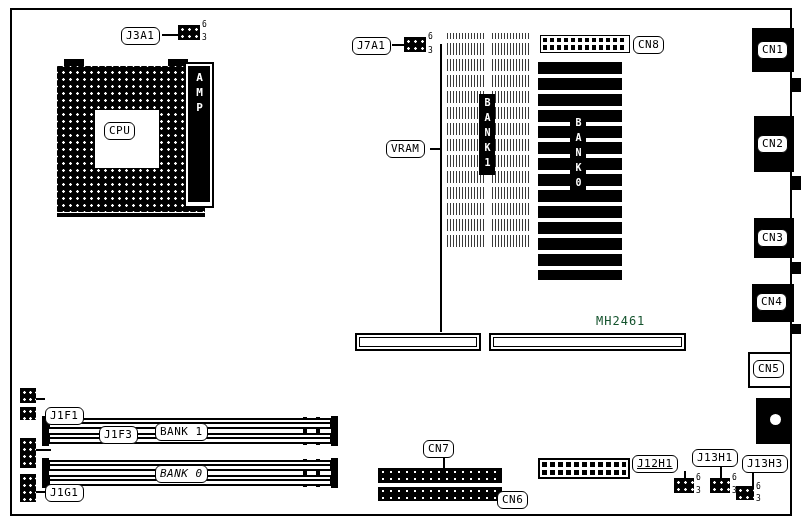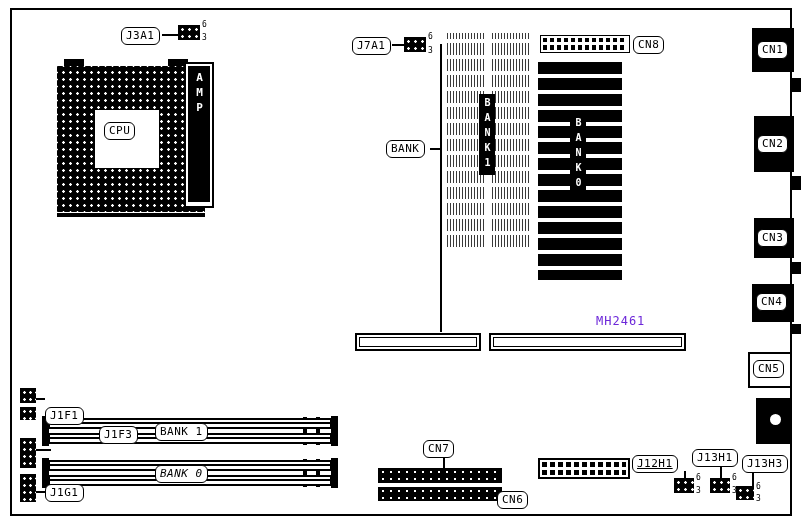--- a/index.html
+++ b/index.html
@@ -73,21 +73,21 @@
   <div class="dots-white" style="left:178px; top:25px; width:22px; height:15px;"></div>
   <div class="pin-num" style="left:202px; top:20px;">6</div>
   <div class="pin-num" style="left:202px; top:33px;">3</div>
 
   <div class="lbl" style="left:352px; top:37px;">J7A1</div>
   <div class="line" style="left:392px; top:44px; width:12px; height:2px;"></div>
   <div class="dots-white" style="left:404px; top:37px; width:22px; height:15px;"></div>
   <div class="pin-num" style="left:428px; top:32px;">6</div>
   <div class="pin-num" style="left:428px; top:46px;">3</div>
 
-  <div class="lbl" style="left:386px; top:140px;">BANK</div>
+  <div class="lbl" style="left:386px; top:140px;">VRAM</div>
   <div class="line" style="left:430px; top:148px; width:10px; height:2px;"></div>
   <div class="line" style="left:440px; top:44px; width:2px; height:288px;"></div>
 
   <div class="chips-hatched" style="left:447px; top:33px; width:82px; height:214px;"></div>
   <div class="vstack" style="left:479px; top:94px;">BANK1</div>
 
   <div class="chips-dark" style="left:538px; top:62px; width:84px; height:218px;"></div>
   <div class="vstack" style="left:570px; top:114px;">BANK0</div>
 
   <div class="pingrid" style="left:540px; top:35px; width:90px; height:18px;"></div>
@@ -108,21 +108,21 @@
   <div class="blk" style="left:752px; top:284px; width:42px; height:38px;"></div>
   <div class="lbl" style="left:756px; top:293px;text-align:right;">CN4</div>
   <div class="blk" style="left:792px; top:324px; width:9px; height:10px;"></div>
 
   <div class="abs" style="left:748px; top:352px; width:44px; height:36px; border:2px solid #000; background:#fff;"></div>
   <div class="lbl" style="left:753px; top:360px;">CN5</div>
 
   <div class="blk" style="left:756px; top:398px; width:36px; height:46px;"></div>
   <div class="abs" style="left:770px; top:414px; width:11px; height:11px; background:#fff; border-radius:50%; z-index:3;"></div>
 
-  <div class="abs" style="left:596px; top:314px; font-size:12px; letter-spacing:1px; color:#6d28d9;">MH2461</div>
+  <div class="abs" style="left:596px; top:314px; font-size:12px; letter-spacing:1px; color:#14532d;">MH2461</div>
 
   <div class="slot" style="left:355px; top:333px; width:126px;">
     <div class="slot-inner"></div>
   </div>
   <div class="slot" style="left:489px; top:333px; width:197px;">
     <div class="slot-inner"></div>
   </div>
 
   <div class="dots-white" style="left:20px; top:388px; width:16px; height:15px; background-size:6px 7px;"></div>
   <div class="dots-white" style="left:20px; top:407px; width:16px; height:13px; background-size:6px 7px;"></div>

